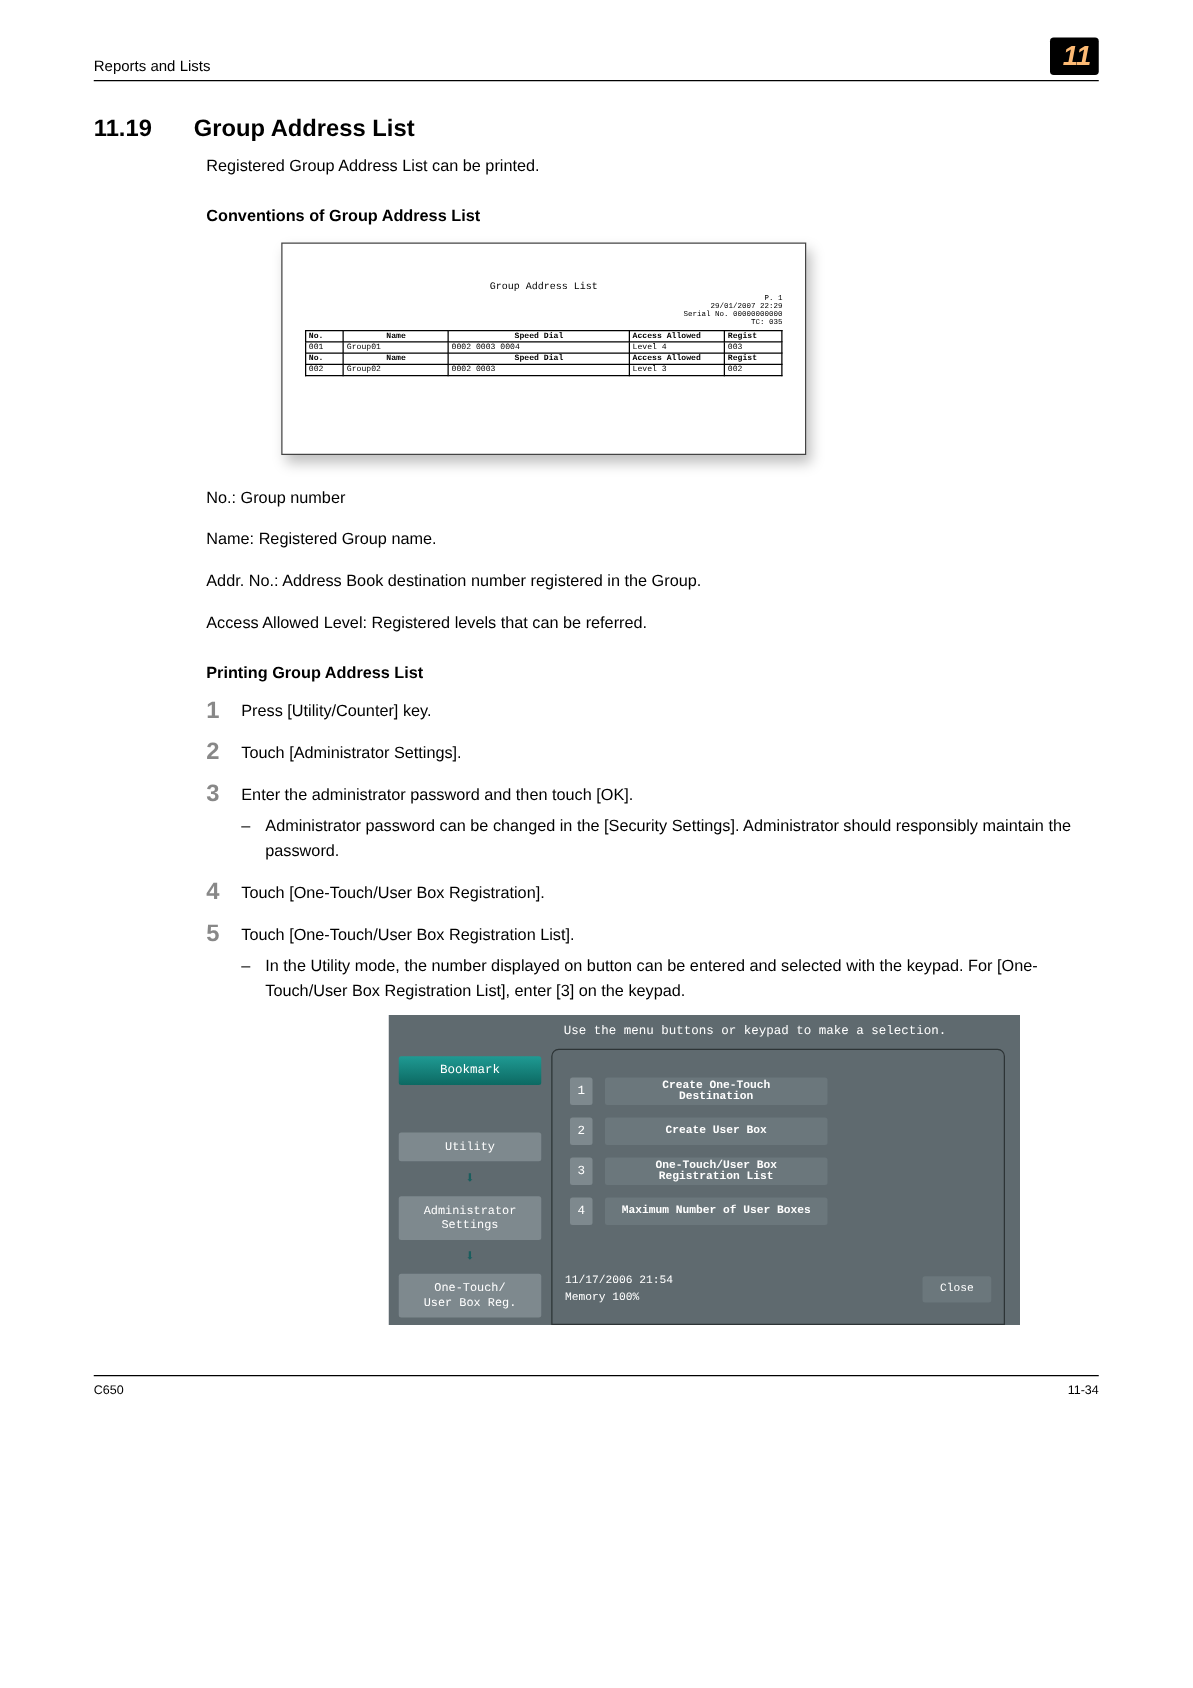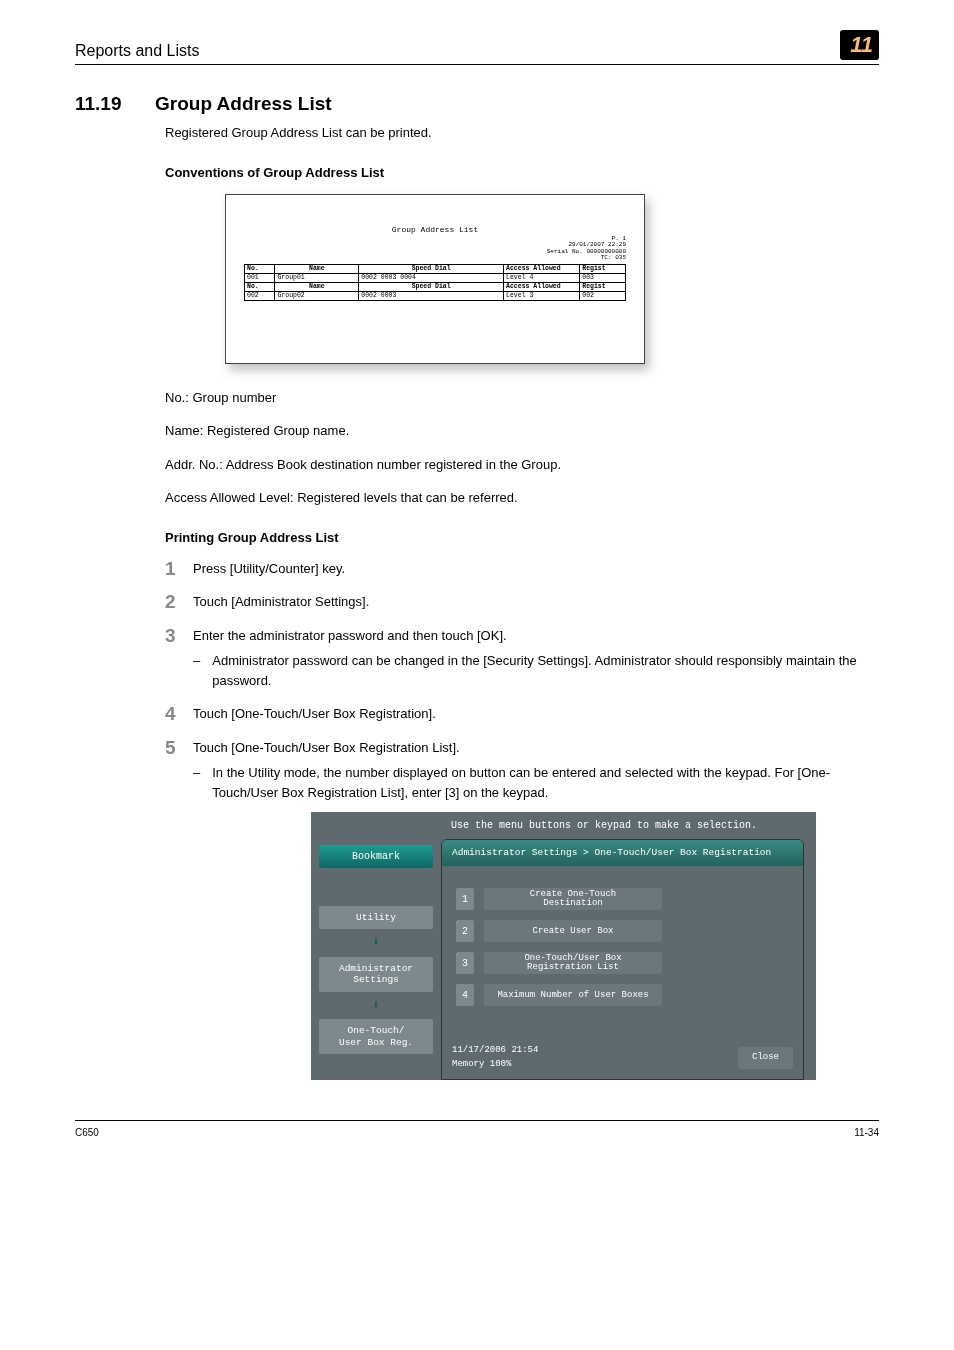--- a/index.html
+++ b/index.html
@@ -17,21 +17,21 @@
   }
   .header {
     display: flex;
     justify-content: space-between;
     align-items: flex-end;
     border-bottom: 1px solid #000;
     padding-bottom: 4px;
     margin-bottom: 28px;
   }
   .header-left {
-    font-size: 16px;
+    font-size: 12px;
   }
   .header-right {
     background: #000;
     color: #fdba74;
     font-weight: bold;
     font-size: 22px;
     font-style: italic;
     padding: 2px 6px 2px 10px;
     border-radius: 3px;
   }
@@ -226,20 +226,21 @@
     height: 22px;
     display: flex;
     align-items: center;
     justify-content: center;
     padding: 0 10px;
     border-radius: 2px;
     font-size: 9px;
     line-height: 1.05;
     text-align: center;
     min-width: 158px;
+    font-weight: bold;
   }
   .fig2-footer {
     display: flex;
     justify-content: space-between;
     align-items: center;
     padding: 4px 10px 8px 10px;
     font-size: 9px;
   }
   .close-btn {
     background: #6b777c;
@@ -350,21 +351,20 @@
             <div class="fig2-side">
               <div class="bm">Bookmark</div>
               <div class="side-btn">Utility</div>
               <div class="arrow">⬇</div>
               <div class="side-btn">Administrator Settings</div>
               <div class="arrow">⬇</div>
               <div class="side-btn" style="white-space:pre-line">One-Touch/
 User Box Reg.</div>
             </div>
             <div class="fig2-right">
-              <div class="fig2-crumb">Administrator Settings &gt; One-Touch/User Box Registration</div>
               <div class="fig2-body">
                 <div class="menu-row">
                   <div class="num-box">1</div>
                   <div class="menu-btn" style="white-space:pre-line">Create One-Touch
 Destination</div>
                 </div>
                 <div class="menu-row">
                   <div class="num-box">2</div>
                   <div class="menu-btn">Create User Box</div>
                 </div>

